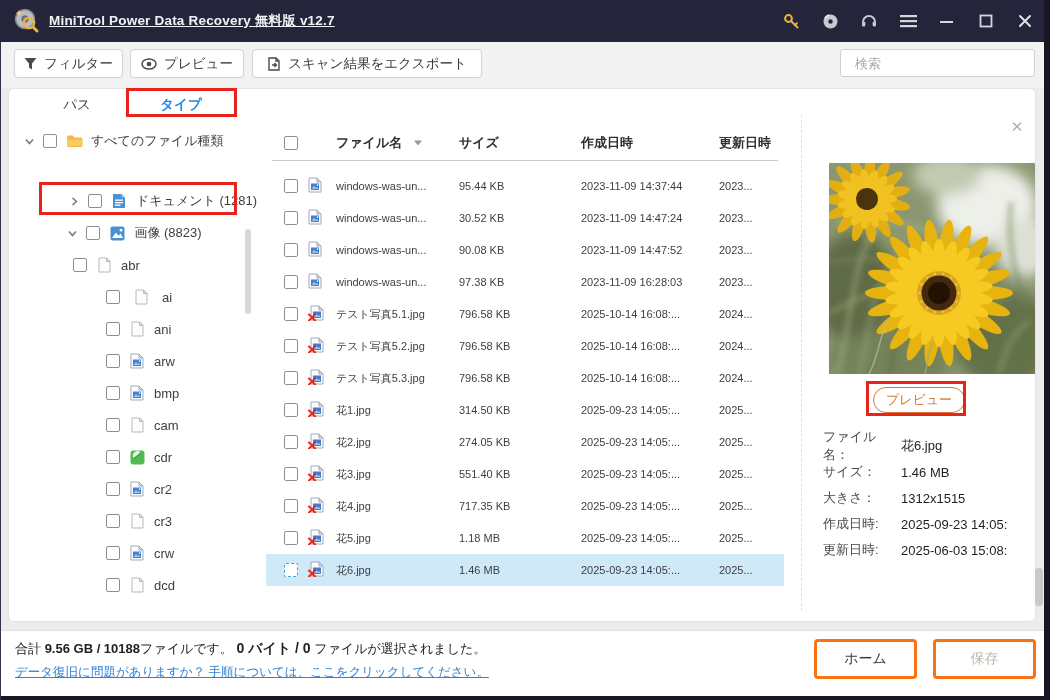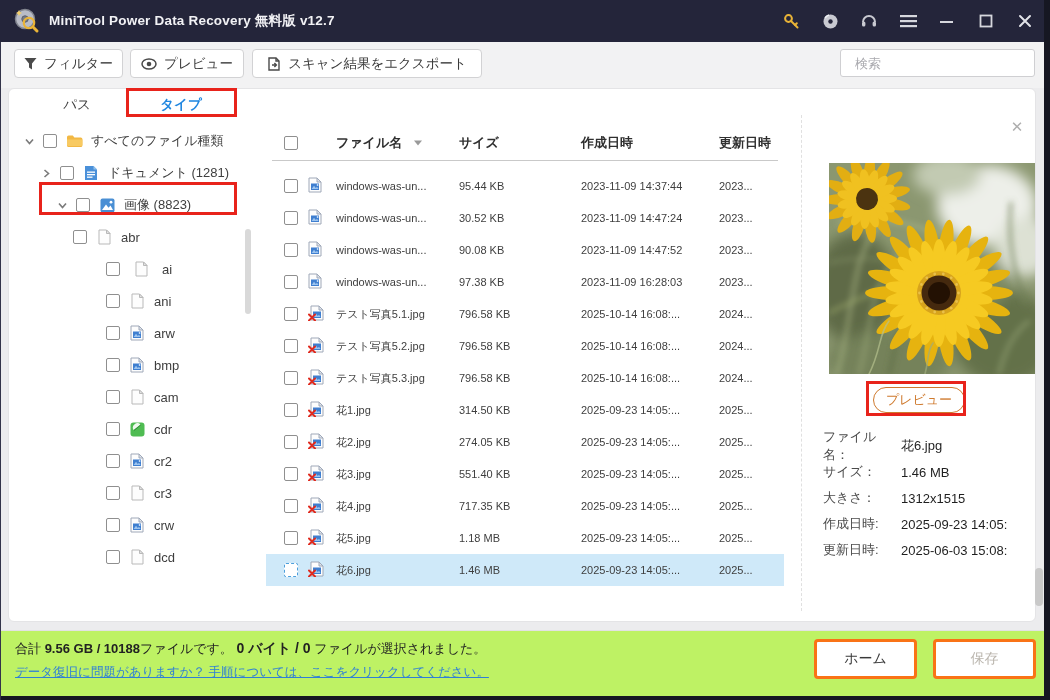--- a/index.html
+++ b/index.html
@@ -7,21 +7,21 @@
   body { position:relative; background:#ececee; font-family:"Liberation Sans","DejaVu Sans",sans-serif; color:#333; }
 
   
   .frame-right { position:absolute; right:0; top:0; width:6px; height:700px; background:#161722; z-index:50; }
   .frame-bottom { position:absolute; left:0; bottom:0; width:1050px; height:4px; background:#161722; z-index:50; }
   .frame-left { position:absolute; left:0; top:42px; width:1px; height:658px; background:#33344a; z-index:50; }
 
   
   .titlebar { position:absolute; left:0; top:0; width:1050px; height:42px; background:#24253a; display:flex; align-items:center; padding:0 16px 0 12px; }
   .titlebar .logo { width:28px; height:28px; margin-right:9px; }
-  .titlebar .title { color:#f2f2f5; font-size:13.5px; font-weight:bold; letter-spacing:.2px; }
+  .titlebar .title { color:#f2f2f5; font-size:13.5px; font-weight:bold; letter-spacing:.2px;text-decoration:underline; }
   .tb-icons { margin-left:auto; display:flex; align-items:center; gap:21px; }
   .tb-icons .ic { width:18px; height:18px; display:flex; align-items:center; justify-content:center; cursor:pointer; }
 
   
   .toolbar { position:absolute; left:1px; top:42px; width:1043px; height:46px; background:#f2f2f3; display:flex; align-items:center; }
   .tbtn { position:absolute; top:7px; height:29px; background:#fff; border:1px solid #d2d2d4; border-radius:4px; display:flex; align-items:center; justify-content:center; gap:7px; font-size:13.5px; color:#3a3a3a; cursor:pointer; }
   .tbtn svg { flex:0 0 auto; }
   #btn-filter { left:13px; width:109px; }
   #btn-preview { left:129px; width:114px; }
   #btn-export { left:251px; width:230px; }
@@ -68,21 +68,21 @@
   .pinfo .ilab { width:78px; color:#4a4a4a; flex:0 0 auto; }
   .pinfo .ival { color:#1f1f1f; white-space:nowrap; }
 
   
   .ann { position:absolute; border:3px solid #e8231b; z-index:40; pointer-events:none; }
   .ann1 { left:126px; top:88px; width:111px; height:29px; }
   .ann2 { left:39px; top:182px; width:198px; height:33px; }
   .ann3 { left:866px; top:381px; width:100px; height:35px; }
 
   
-  .statusbar { position:absolute; left:1px; top:630px; width:1043px; height:66px; background:#bef264; border-top:1px solid #e2e2e3; }
+  .statusbar { position:absolute; left:1px; top:630px; width:1043px; height:66px; background:#ffffff; border-top:1px solid #e2e2e3; }
   .sline1 { position:absolute; left:14px; top:9px; font-size:13px; color:#222; }
   .sline1 b { font-weight:bold; }
   .sline1 .big { font-size:14px; font-weight:bold; }
   .sline2 { position:absolute; left:14px; top:33px; font-size:12.5px; color:#2f7fd6; text-decoration:underline; cursor:pointer; }
   .bbtn { position:absolute; top:8px; width:103px; height:40px; background:#fff; border:3px solid #f97316; border-radius:4px; font-size:14px; display:flex; align-items:center; justify-content:center; cursor:pointer; }
   #btn-home { left:813px; color:#3a3a3a; }
   #btn-save { left:932px; color:#b9b4ac; }
 </style>
 </head>
 <body>
@@ -192,39 +192,39 @@
         </span>
         <span class="cb"></span>
         <span class="ticon">
           <svg width="17" height="14" viewBox="0 0 17 14">
             <path d="M1 3 q0-1.6 1.6-1.6 h4.2 l1.6 2 h6.4 q1.6 0 1.6 1.6 v6.4 q0 1.6 -1.6 1.6 h-12.2 q-1.6 0 -1.6 -1.6 z" fill="#f2b844"></path>
             <path d="M1 5.4 h15.4 v5 q0 1.6 -1.6 1.6 h-12.2 q-1.6 0 -1.6 -1.6 z" fill="#f8ca62"></path>
           </svg>
         </span>
         <span class="lbl">すべてのファイル種類</span>
       </div>
-      <div class="tree-row" style="padding-left: 31px;">
+      <div class="tree-row" style="padding-left: 59px; margin-top: 28px;">
         <span class="exp">
           <svg width="11" height="11" viewBox="0 0 11 11">
             <path d="M3.5 2 L7.5 5.5 L3.5 9" fill="none" stroke="#7a7a7a" stroke-width="1.6"></path>
           </svg>
         </span>
         <span class="cb"></span>
         <span class="ticon">
           <svg width="14" height="16" viewBox="0 0 14 16">
             <path d="M1 1 h8.5 l3.5 3.5 v10.5 h-12 z" fill="#4a90d9"></path>
             <path d="M9.5 1 l3.5 3.5 h-3.5 z" fill="#8fc0ec"></path>
             <rect x="3" y="6.5" width="8" height="1.3" fill="#fff"></rect>
             <rect x="3" y="9" width="8" height="1.3" fill="#fff"></rect>
             <rect x="3" y="11.5" width="5.5" height="1.3" fill="#fff"></rect>
           </svg>
         </span>
         <span class="lbl">ドキュメント (1281)</span>
       </div>
-      <div class="tree-row" style="padding-left: 47px;">
+      <div class="tree-row" style=" justify-content: center;">
         <span class="exp">
           <svg width="11" height="11" viewBox="0 0 11 11">
             <path d="M2 3.5 L5.5 7.5 L9 3.5" fill="none" stroke="#7a7a7a" stroke-width="1.6"></path>
           </svg>
         </span>
         <span class="cb"></span>
         <span class="ticon">
           <svg width="15" height="15" viewBox="0 0 15 15">
             <rect x="0.5" y="0.5" width="14" height="14" rx="2" fill="#4a8fd4"></rect>
             <path d="M2 12 L6 6.5 L8.5 9.8 L10.5 7.5 L13 12 z" fill="#fff"></path>

